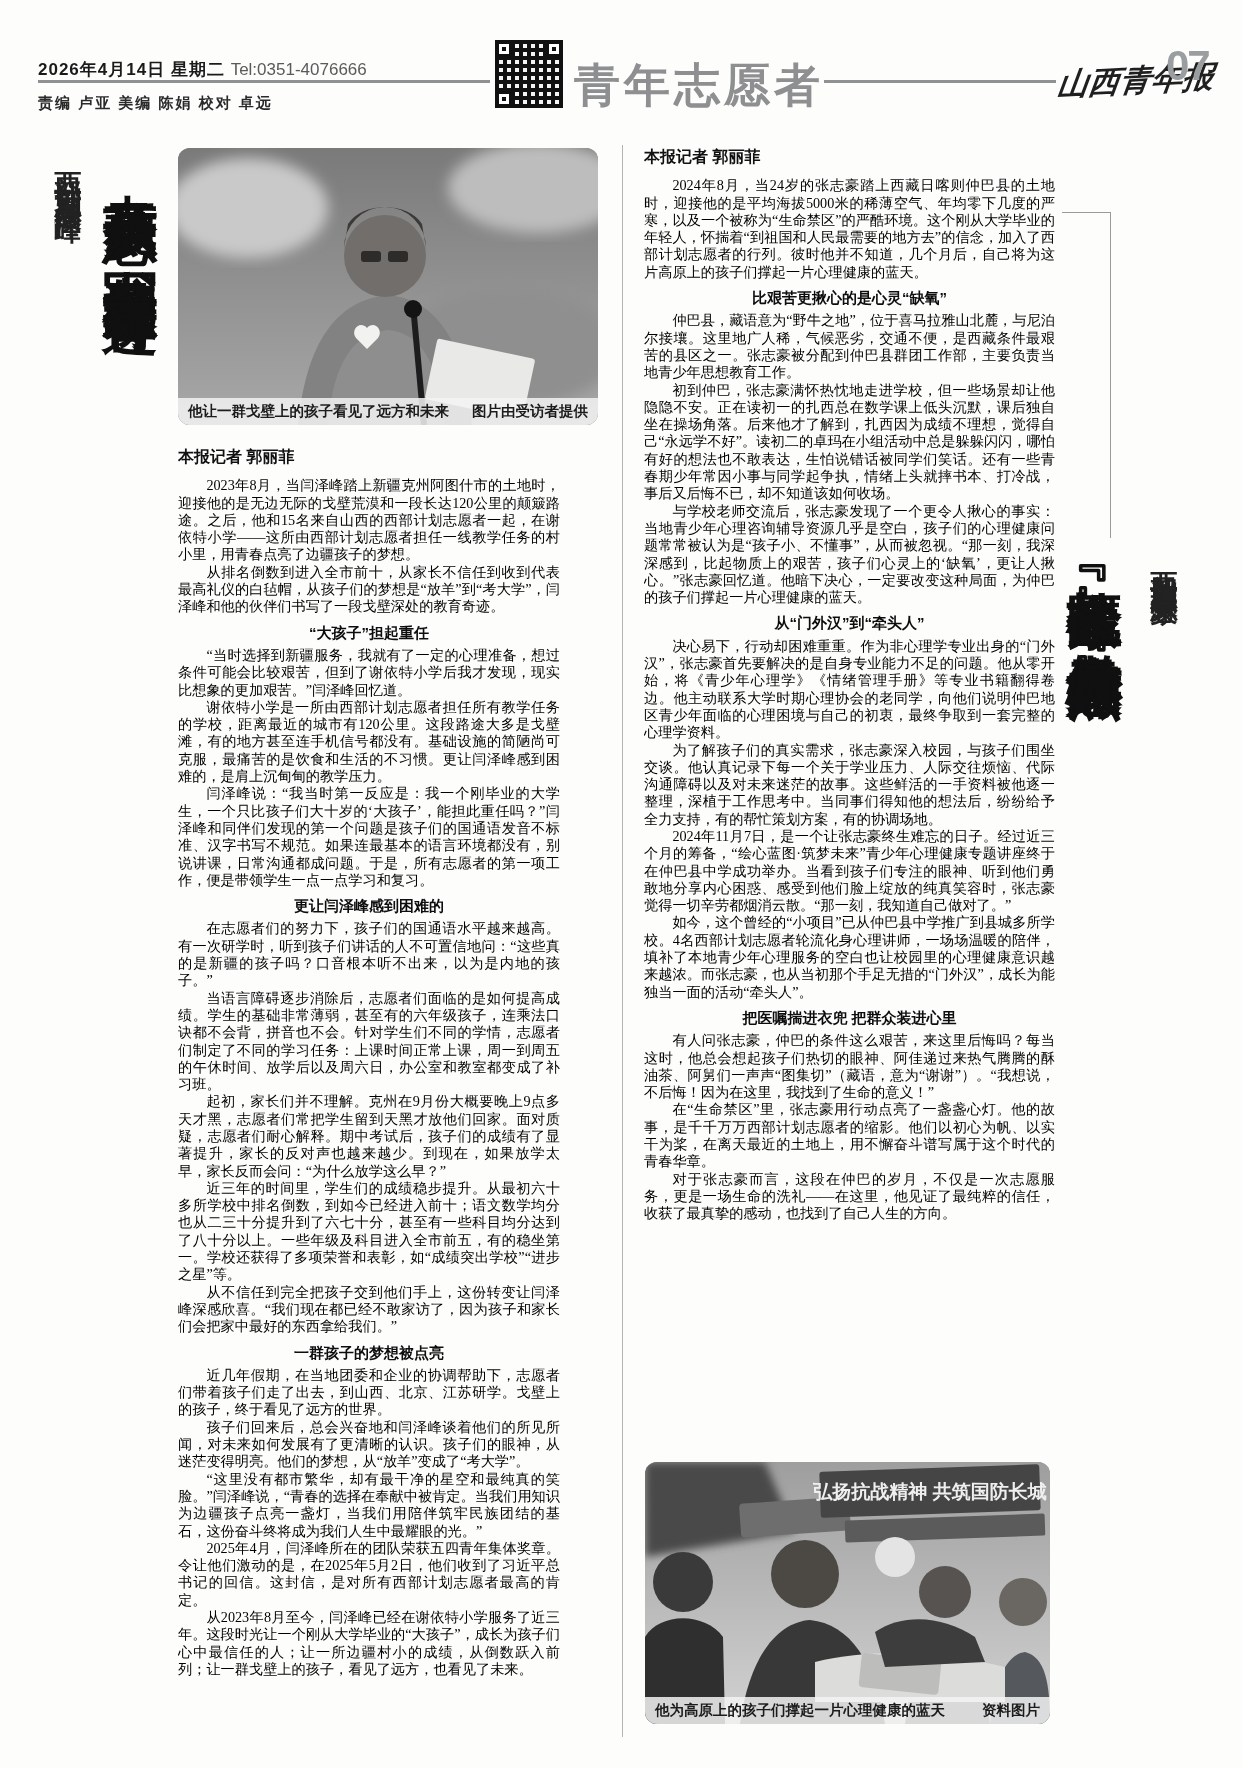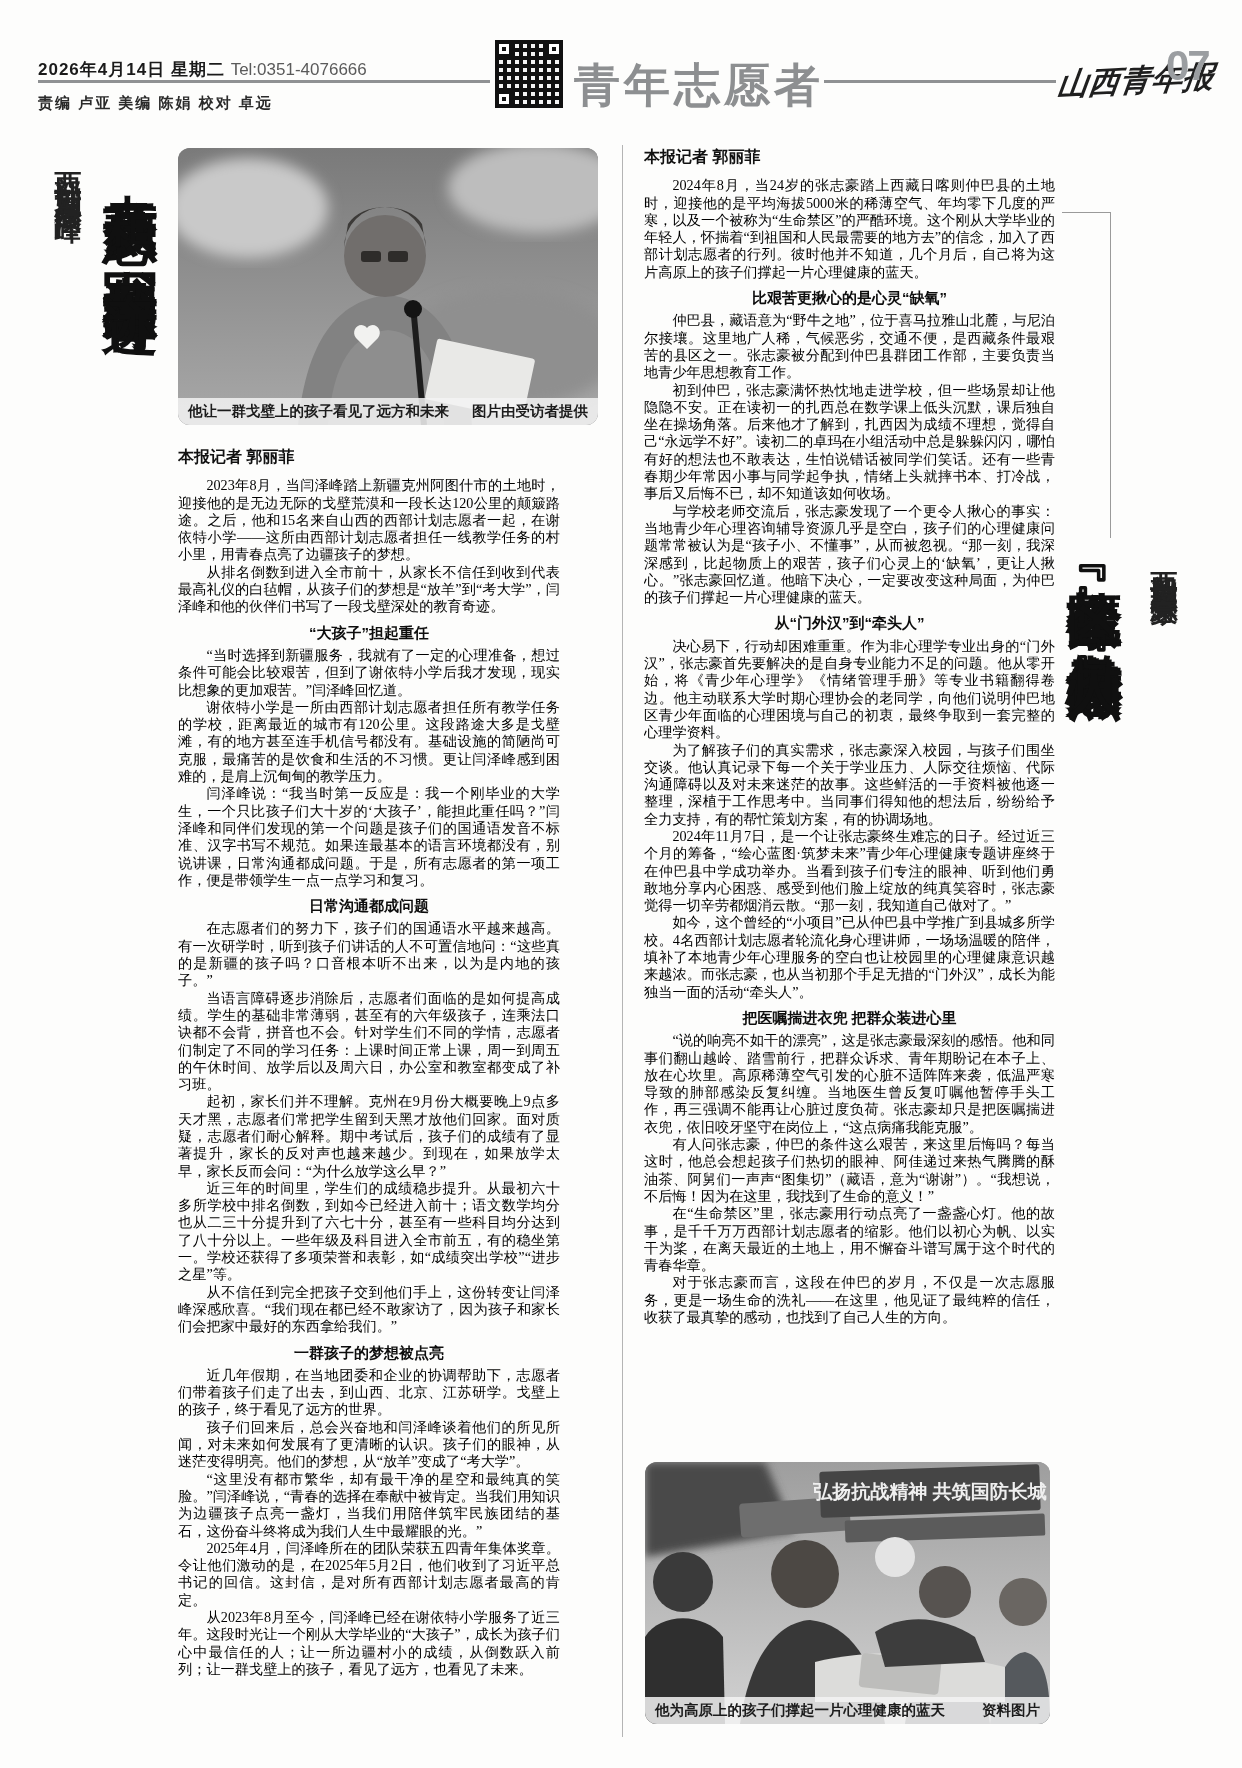--- a/index.html
+++ b/index.html
@@ -117,21 +117,21 @@
   </div>
 
   <div class="abs body-col body-left">
     <p class="reporter">本报记者 郭丽菲</p>
     <p class="para">2023年8月，当闫泽峰踏上新疆克州阿图什市的土地时，迎接他的是无边无际的戈壁荒漠和一段长达120公里的颠簸路途。之后，他和15名来自山西的西部计划志愿者一起，在谢依特小学——这所由西部计划志愿者担任一线教学任务的村小里，用青春点亮了边疆孩子的梦想。</p>
     <p class="para">从排名倒数到进入全市前十，从家长不信任到收到代表最高礼仪的白毡帽，从孩子们的梦想是“放羊”到“考大学”，闫泽峰和他的伙伴们书写了一段戈壁深处的教育奇迹。</p>
     <p class="sec-h">“大孩子”担起重任</p>
     <p class="para">“当时选择到新疆服务，我就有了一定的心理准备，想过条件可能会比较艰苦，但到了谢依特小学后我才发现，现实比想象的更加艰苦。”闫泽峰回忆道。</p>
     <p class="para">谢依特小学是一所由西部计划志愿者担任所有教学任务的学校，距离最近的城市有120公里。这段路途大多是戈壁滩，有的地方甚至连手机信号都没有。基础设施的简陋尚可克服，最痛苦的是饮食和生活的不习惯。更让闫泽峰感到困难的，是肩上沉甸甸的教学压力。</p>
     <p class="para">闫泽峰说：“我当时第一反应是：我一个刚毕业的大学生，一个只比孩子们大十岁的‘大孩子’，能担此重任吗？”闫泽峰和同伴们发现的第一个问题是孩子们的国通语发音不标准、汉字书写不规范。如果连最基本的语言环境都没有，别说讲课，日常沟通都成问题。于是，所有志愿者的第一项工作，便是带领学生一点一点学习和复习。</p>
-    <p class="sec-h">日常沟通都成问题</p>
+    <p class="sec-h">更让闫泽峰感到困难的</p>
     <p class="para">在志愿者们的努力下，孩子们的国通语水平越来越高。有一次研学时，听到孩子们讲话的人不可置信地问：“这些真的是新疆的孩子吗？口音根本听不出来，以为是内地的孩子。”</p>
     <p class="para">当语言障碍逐步消除后，志愿者们面临的是如何提高成绩。学生的基础非常薄弱，甚至有的六年级孩子，连乘法口诀都不会背，拼音也不会。针对学生们不同的学情，志愿者们制定了不同的学习任务：上课时间正常上课，周一到周五的午休时间、放学后以及周六日，办公室和教室都变成了补习班。</p>
     <p class="para">起初，家长们并不理解。克州在9月份大概要晚上9点多天才黑，志愿者们常把学生留到天黑才放他们回家。面对质疑，志愿者们耐心解释。期中考试后，孩子们的成绩有了显著提升，家长的反对声也越来越少。到现在，如果放学太早，家长反而会问：“为什么放学这么早？”</p>
     <p class="para">近三年的时间里，学生们的成绩稳步提升。从最初六十多所学校中排名倒数，到如今已经进入前十；语文数学均分也从二三十分提升到了六七十分，甚至有一些科目均分达到了八十分以上。一些年级及科目进入全市前五，有的稳坐第一。学校还获得了多项荣誉和表彰，如“成绩突出学校”“进步之星”等。</p>
     <p class="para">从不信任到完全把孩子交到他们手上，这份转变让闫泽峰深感欣喜。“我们现在都已经不敢家访了，因为孩子和家长们会把家中最好的东西拿给我们。”</p>
     <p class="sec-h">一群孩子的梦想被点亮</p>
     <p class="para">近几年假期，在当地团委和企业的协调帮助下，志愿者们带着孩子们走了出去，到山西、北京、江苏研学。戈壁上的孩子，终于看见了远方的世界。</p>
     <p class="para">孩子们回来后，总会兴奋地和闫泽峰谈着他们的所见所闻，对未来如何发展有了更清晰的认识。孩子们的眼神，从迷茫变得明亮。他们的梦想，从“放羊”变成了“考大学”。</p>
     <p class="para">“这里没有都市繁华，却有最干净的星空和最纯真的笑脸。”闫泽峰说，“青春的选择在奉献中被肯定。当我们用知识为边疆孩子点亮一盏灯，当我们用陪伴筑牢民族团结的基石，这份奋斗终将成为我们人生中最耀眼的光。”</p>
     <p class="para">2025年4月，闫泽峰所在的团队荣获五四青年集体奖章。令让他们激动的是，在2025年5月2日，他们收到了习近平总书记的回信。这封信，是对所有西部计划志愿者最高的肯定。</p>
@@ -146,21 +146,20 @@
     <p class="sec-h">比艰苦更揪心的是心灵“缺氧”</p>
     <p class="para">仲巴县，藏语意为“野牛之地”，位于喜马拉雅山北麓，与尼泊尔接壤。这里地广人稀，气候恶劣，交通不便，是西藏条件最艰苦的县区之一。张志豪被分配到仲巴县群团工作部，主要负责当地青少年思想教育工作。</p>
     <p class="para">初到仲巴，张志豪满怀热忱地走进学校，但一些场景却让他隐隐不安。正在读初一的扎西总在数学课上低头沉默，课后独自坐在操场角落。后来他才了解到，扎西因为成绩不理想，觉得自己“永远学不好”。读初二的卓玛在小组活动中总是躲躲闪闪，哪怕有好的想法也不敢表达，生怕说错话被同学们笑话。还有一些青春期少年常因小事与同学起争执，情绪上头就摔书本、打冷战，事后又后悔不已，却不知道该如何收场。</p>
     <p class="para">与学校老师交流后，张志豪发现了一个更令人揪心的事实：当地青少年心理咨询辅导资源几乎是空白，孩子们的心理健康问题常常被认为是“孩子小、不懂事”，从而被忽视。“那一刻，我深深感到，比起物质上的艰苦，孩子们心灵上的‘缺氧’，更让人揪心。”张志豪回忆道。他暗下决心，一定要改变这种局面，为仲巴的孩子们撑起一片心理健康的蓝天。</p>
     <p class="sec-h">从“门外汉”到“牵头人”</p>
     <p class="para">决心易下，行动却困难重重。作为非心理学专业出身的“门外汉”，张志豪首先要解决的是自身专业能力不足的问题。他从零开始，将《青少年心理学》《情绪管理手册》等专业书籍翻得卷边。他主动联系大学时期心理协会的老同学，向他们说明仲巴地区青少年面临的心理困境与自己的初衷，最终争取到一套完整的心理学资料。</p>
     <p class="para">为了解孩子们的真实需求，张志豪深入校园，与孩子们围坐交谈。他认真记录下每一个关于学业压力、人际交往烦恼、代际沟通障碍以及对未来迷茫的故事。这些鲜活的一手资料被他逐一整理，深植于工作思考中。当同事们得知他的想法后，纷纷给予全力支持，有的帮忙策划方案，有的协调场地。</p>
     <p class="para">2024年11月7日，是一个让张志豪终生难忘的日子。经过近三个月的筹备，“绘心蓝图·筑梦未来”青少年心理健康专题讲座终于在仲巴县中学成功举办。当看到孩子们专注的眼神、听到他们勇敢地分享内心困惑、感受到他们脸上绽放的纯真笑容时，张志豪觉得一切辛劳都烟消云散。“那一刻，我知道自己做对了。”</p>
     <p class="para">如今，这个曾经的“小项目”已从仲巴县中学推广到县城多所学校。4名西部计划志愿者轮流化身心理讲师，一场场温暖的陪伴，填补了本地青少年心理服务的空白也让校园里的心理健康意识越来越浓。而张志豪，也从当初那个手足无措的“门外汉”，成长为能独当一面的活动“牵头人”。</p>
     <p class="sec-h">把医嘱揣进衣兜 把群众装进心里</p>
-    <p class="para">“说的响亮不如干的漂亮”，这是张志豪最深刻的感悟。他和同事们翻山越岭、踏雪前行，把群众诉求、青年期盼记在本子上、放在心坎里。高原稀薄空气引发的心脏不适阵阵来袭，低温严寒导致的肺部感染反复纠缠。当地医生曾反复叮嘱他暂停手头工作，再三强调不能再让心脏过度负荷。张志豪却只是把医嘱揣进衣兜，依旧咬牙坚守在岗位上，“这点病痛我能克服”。</p>
     <p class="para">有人问张志豪，仲巴的条件这么艰苦，来这里后悔吗？每当这时，他总会想起孩子们热切的眼神、阿佳递过来热气腾腾的酥油茶、阿舅们一声声“图集切”（藏语，意为“谢谢”）。“我想说，不后悔！因为在这里，我找到了生命的意义！”</p>
     <p class="para">在“生命禁区”里，张志豪用行动点亮了一盏盏心灯。他的故事，是千千万万西部计划志愿者的缩影。他们以初心为帆、以实干为桨，在离天最近的土地上，用不懈奋斗谱写属于这个时代的青春华章。</p>
     <p class="para">对于张志豪而言，这段在仲巴的岁月，不仅是一次志愿服务，更是一场生命的洗礼——在这里，他见证了最纯粹的信任，收获了最真挚的感动，也找到了自己人生的方向。</p>
   </div>
 
   <div class="abs photo photo2">
     <svg width="405" height="262" viewBox="0 0 405 262">
       <defs>
         <linearGradient id="g2" x1="0" y1="0" x2="0" y2="1">
           <stop offset="0" stop-color="#9e9e9e"></stop>

